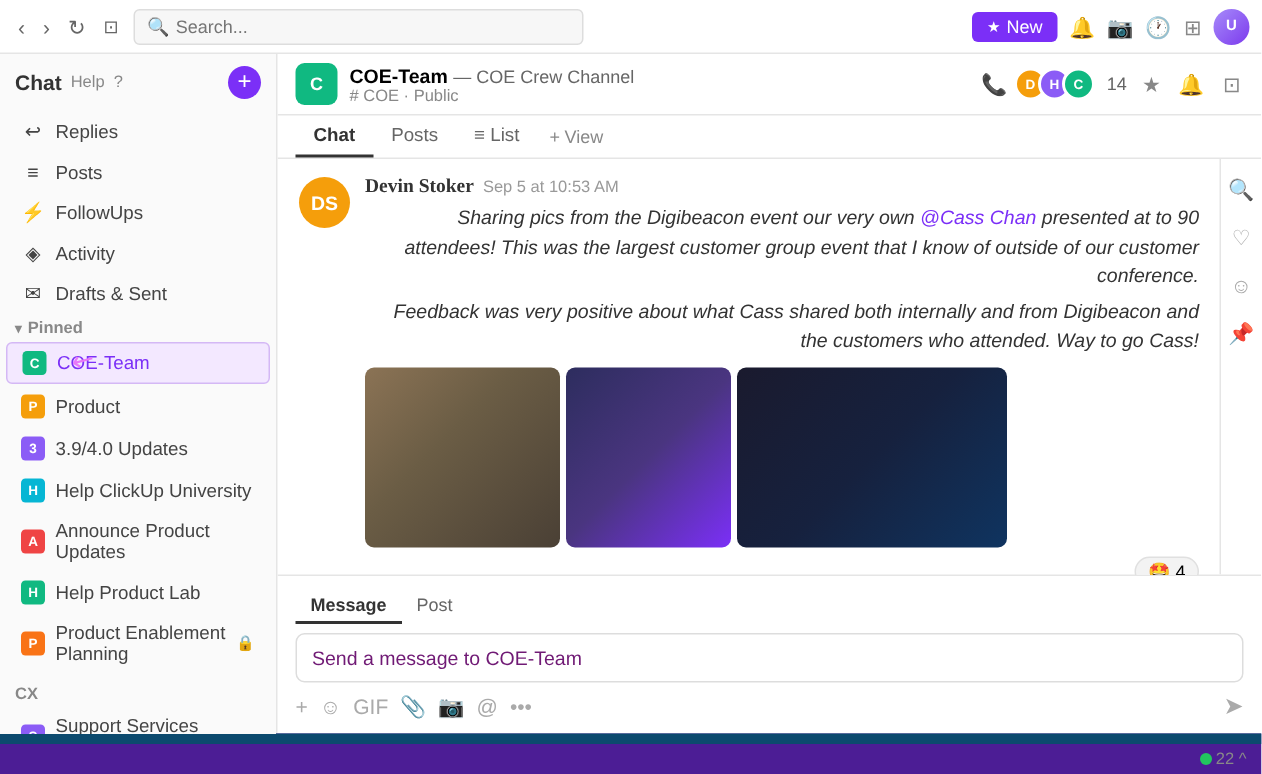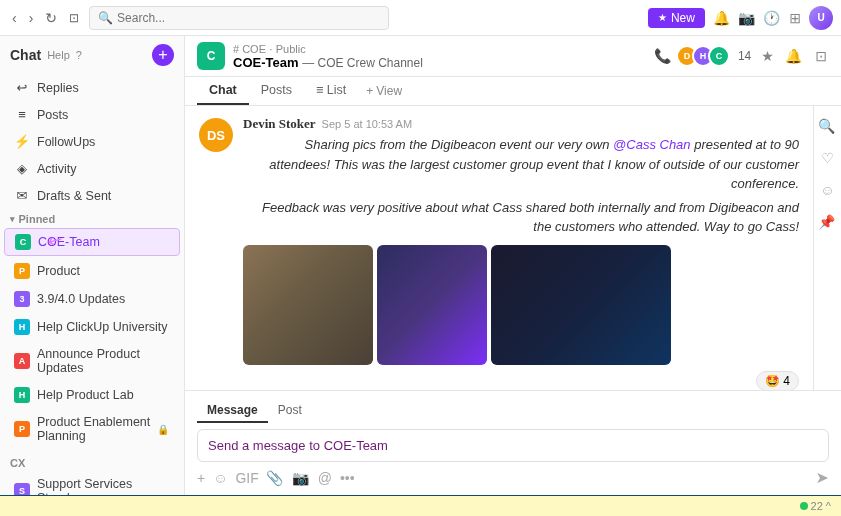--- a/index.html
+++ b/index.html
@@ -78,21 +78,21 @@
     .input-tabs { display: flex; gap: 0; margin-bottom: 6px; }
     .input-tab { padding: 4px 10px; font-size: 12px; cursor: pointer; color: #666; border-bottom: 2px solid transparent; }
     .input-tab.active { color: #333; border-bottom-color: #333; font-weight: 600; }
     .input-box { border: 1px solid #ddd; border-radius: 6px; padding: 8px 10px; font-size: 13px; color: #999; background: #fff; display: flex; align-items: center; }
     .input-box-text { flex: 1; }
     .input-toolbar { display: flex; align-items: center; gap: 8px; margin-top: 6px; }
     .input-icon { color: #aaa; font-size: 14px; cursor: pointer; }
     .send-btn { margin-left: auto; background: none; border: none; cursor: pointer; color: #aaa; font-size: 16px; }
 
     
-    .bottom-bar { display: flex; align-items: center; padding: 4px 10px; border-top: 1px solid #0c4a6e; font-size: 11px; color: #888; background: #fef9c3; flex-shrink: 0; }
+    .bottom-bar { display: flex; align-items: center; padding: 4px 10px; border-top: 7px solid #0c4a6e; font-size: 11px; color: #888; background: #4c1d95; flex-shrink: 0; }
     .bottom-bar-right { margin-left: auto; display: flex; align-items: center; gap: 4px; }
     .online-count { display: flex; align-items: center; gap: 3px; }
     .green-dot { width: 8px; height: 8px; border-radius: 50%; background: #22c55e; }
   </style>
 </head>
 <body>
 
 <div class="top-bar">
   <div class="nav-arrows">
     <button class="nav-btn">‹</button>
@@ -195,25 +195,25 @@
       <span>Support Services Standup</span>
     </div>
 
   </div>
 
   <div class="chat-area">
 
     <div class="chat-header">
       <div class="channel-header-icon">C</div>
       <div class="channel-header-info">
-        <div style="font-size:11px;color:#888"># COE · Public</div>
         <div>
           <span style="font-weight:700;font-size:13px">COE-Team</span>
           <span style="font-size:12px;color:#666">— COE Crew Channel</span>
         </div>
+        <div style="font-size:11px;color:#888"># COE · Public</div>
       </div>
       <div class="chat-header-right">
         <button class="header-icon-btn">📞</button>
         <div class="member-avatars">
           <div class="member-avatar" style="background:#f59e0b">D</div>
           <div class="member-avatar" style="background:#8b5cf6">H</div>
           <div class="member-avatar" style="background:#10b981">C</div>
         </div>
         <span class="member-count">14</span>
         <button class="header-icon-btn">★</button>

